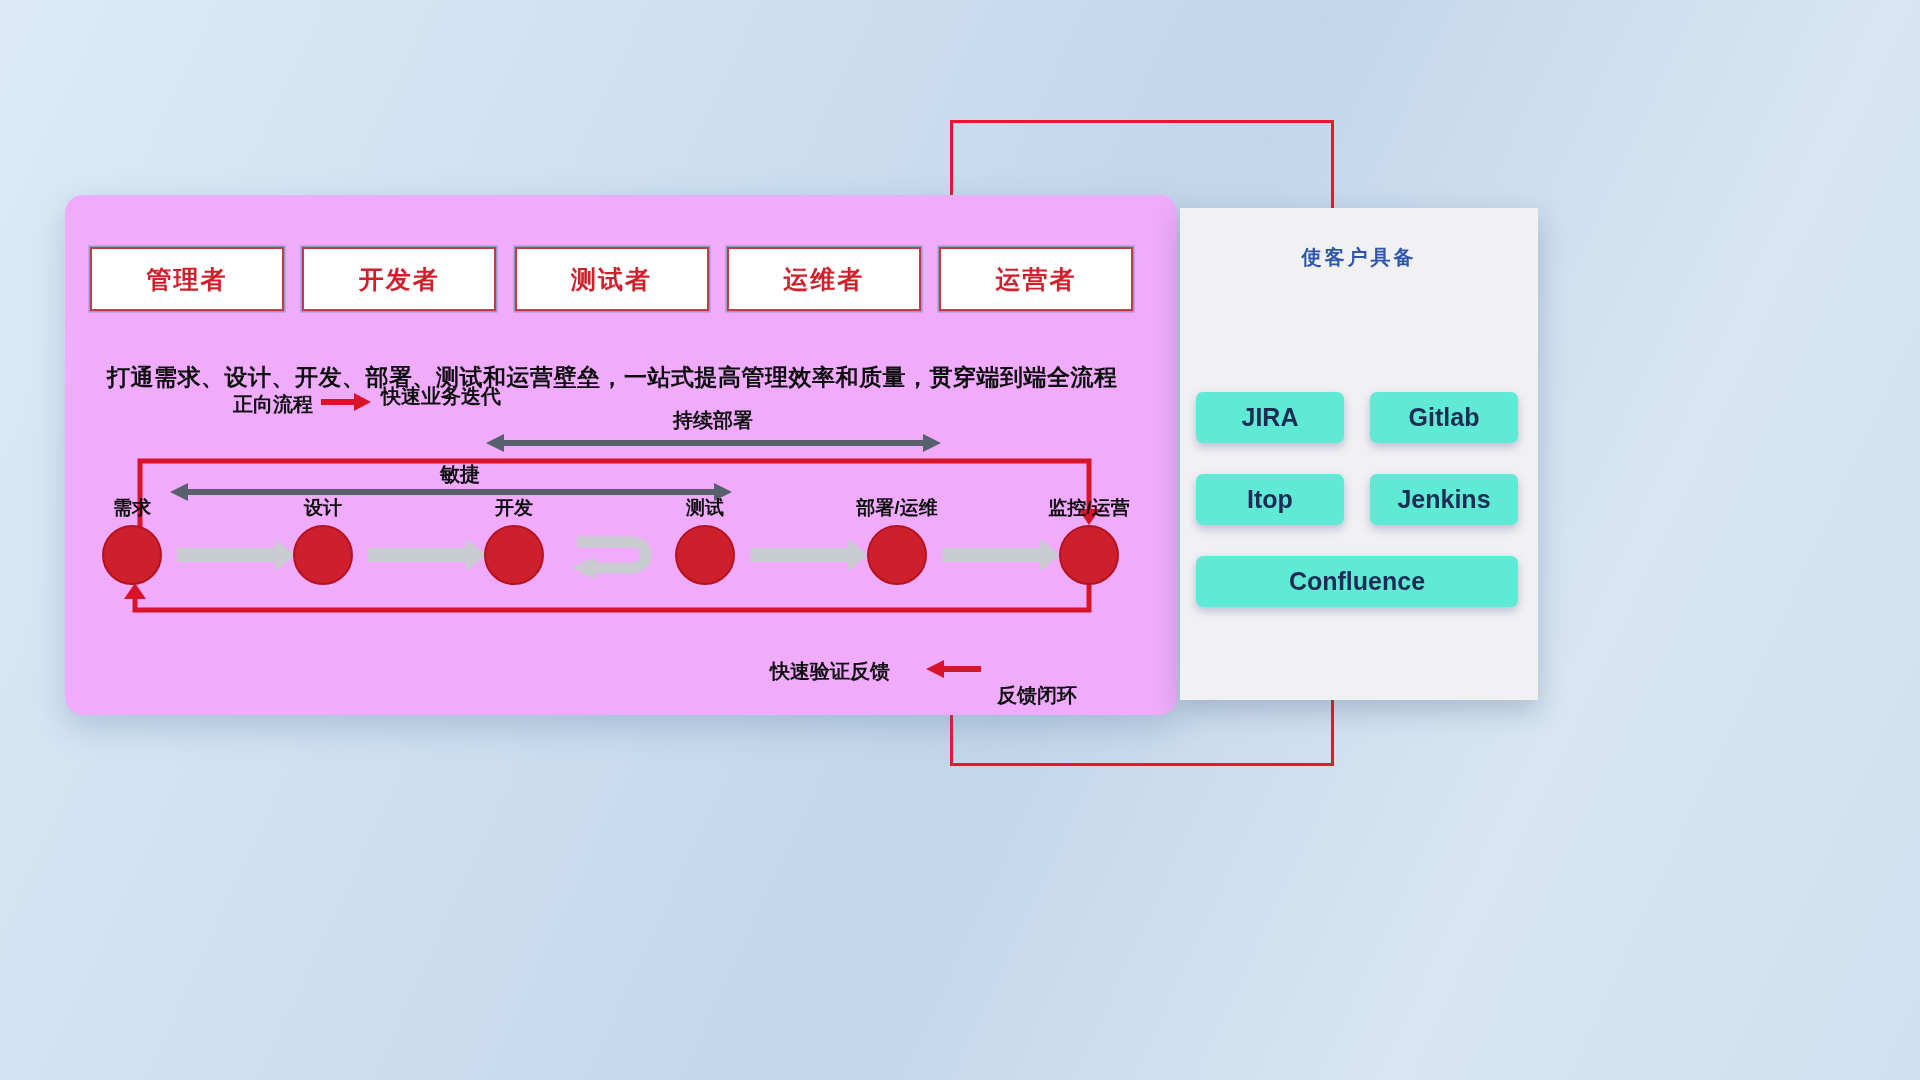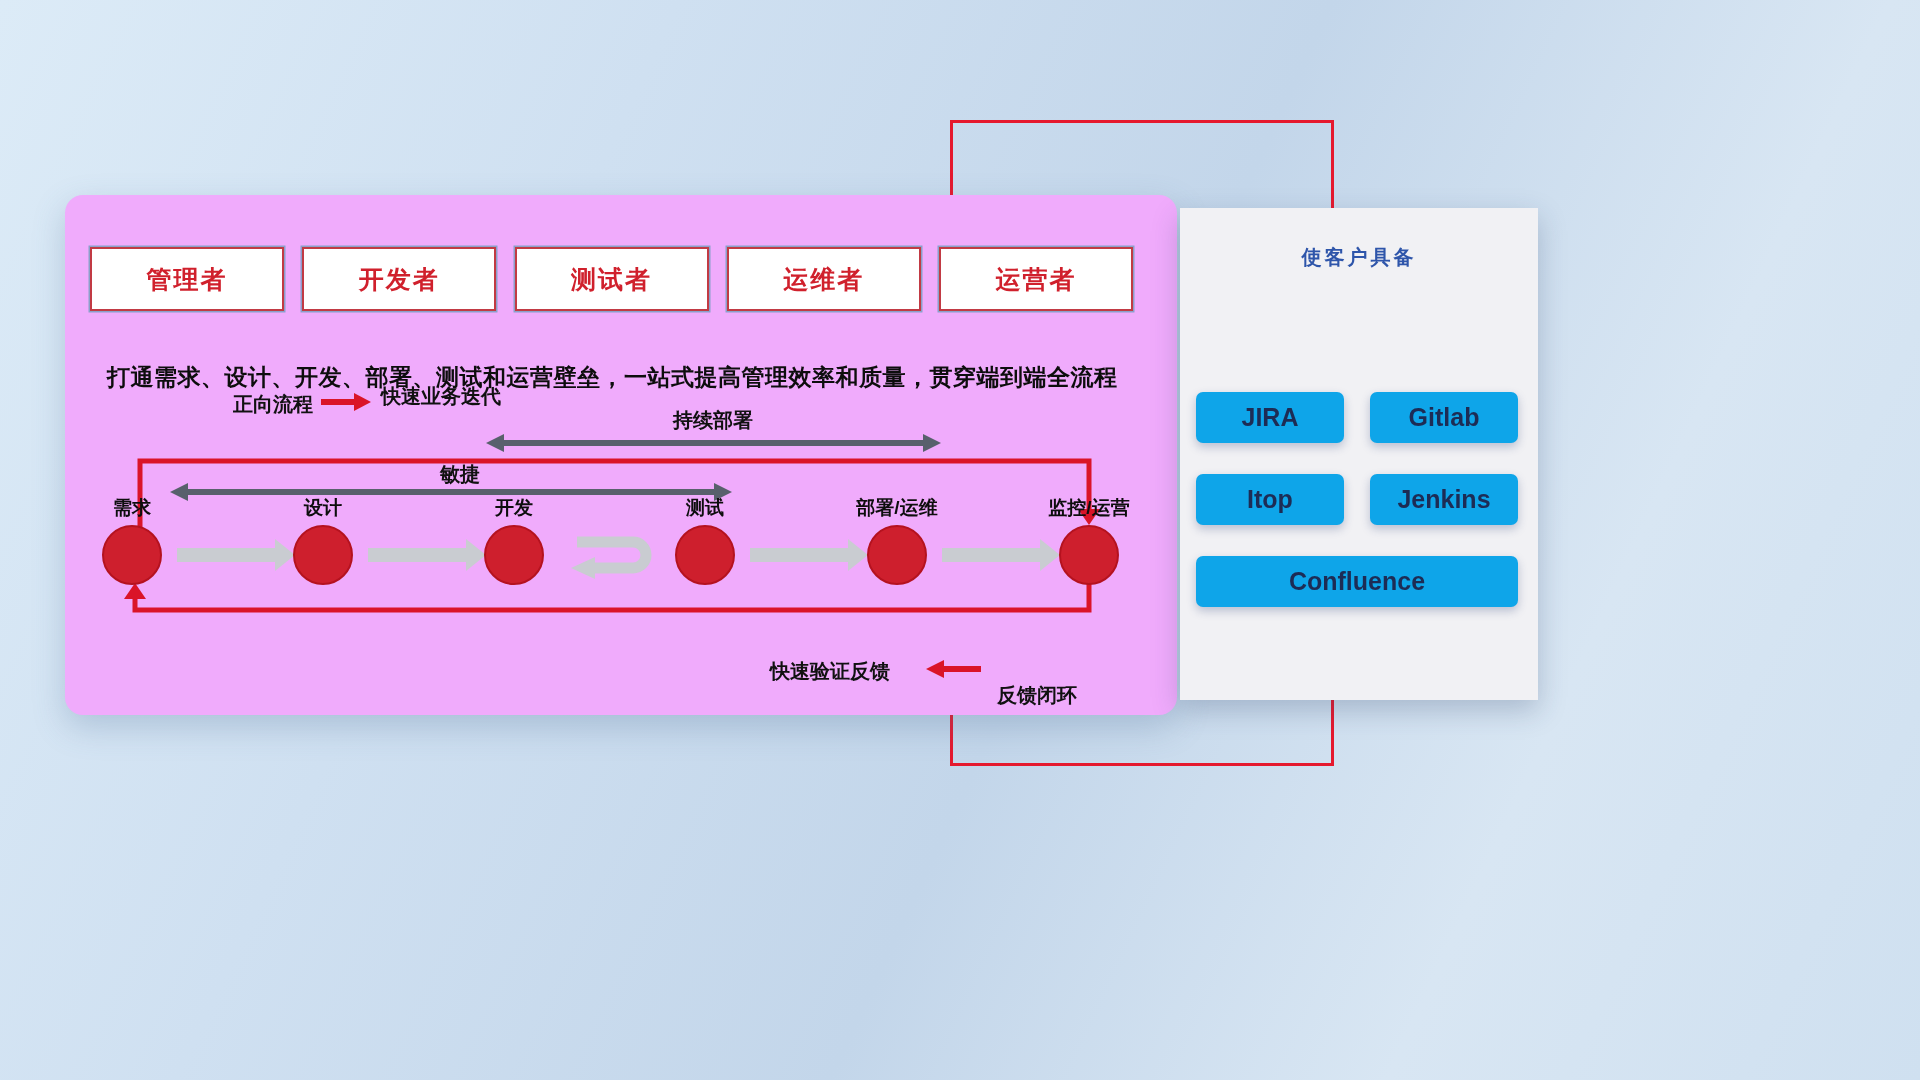--- a/index.html
+++ b/index.html
@@ -37,21 +37,21 @@
 
   
   .panel{position:absolute;left:1180px;top:208px;width:358px;height:492px;background:#f1f1f4;
     box-shadow:0 10px 26px rgba(40,60,100,.25);z-index:3;}
   .panel-title{position:absolute;left:0;width:100%;text-align:center;color:#2e55aa;
     font-weight:bold;font-size:20px;letter-spacing:3px;}
   .panel-title.t1{top:36px;}
   .panel-title.t2{top:108px;}
   .tools{position:absolute;left:16px;top:184px;width:322px;display:grid;
     grid-template-columns:148px 148px;column-gap:26px;row-gap:31px;}
-  .tool{height:51px;background:#0ea5e9;border-radius:7px;display:flex;align-items:center;
+  .tool{height:51px;background:#5eead4;border-radius:7px;display:flex;align-items:center;
     justify-content:center;box-shadow:0 4px 10px rgba(40,60,120,.28);}
   .tool span{color:#1d2c55;font-weight:bold;font-size:25px;}
   .tool.wide{grid-column:1 / span 2;}
 </style>
 </head>
 <body>
 
 <div class="scene">
 
   <div class="red-frame"></div>

